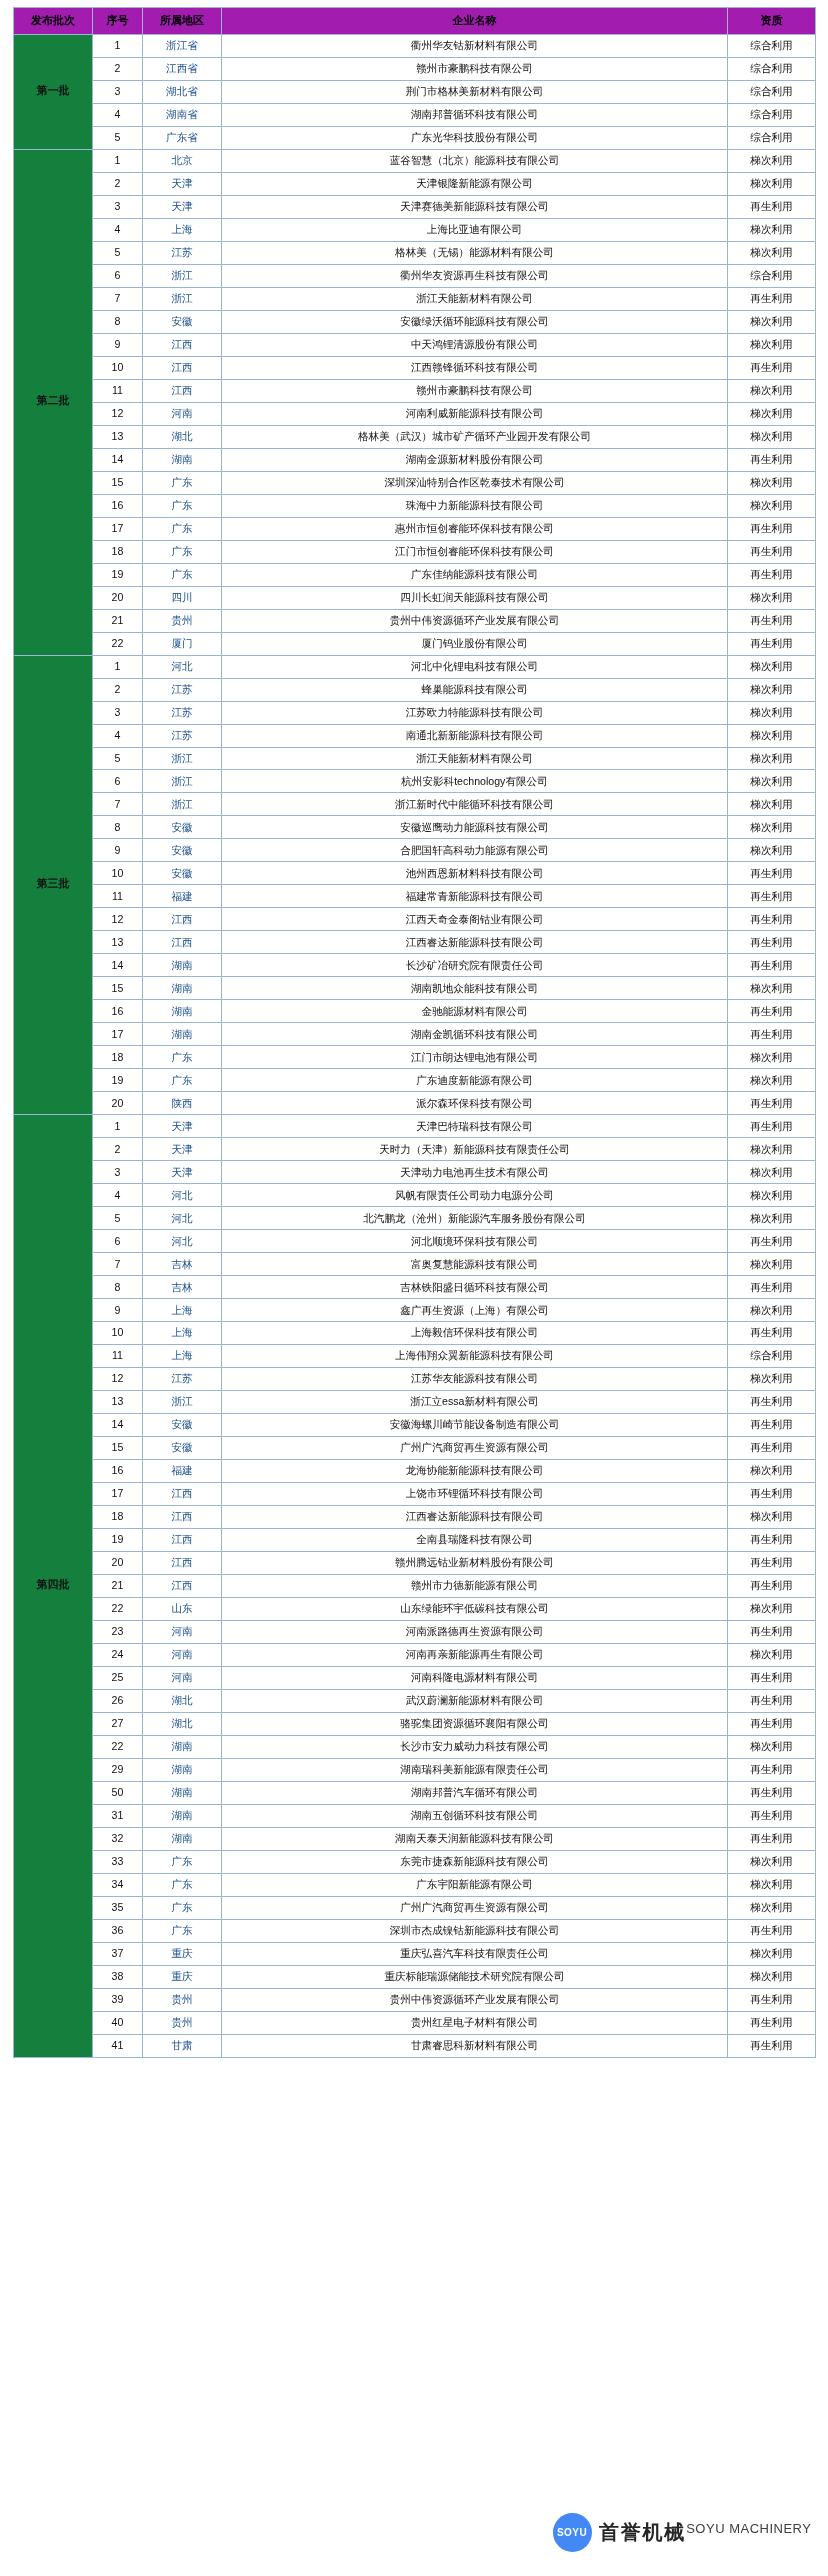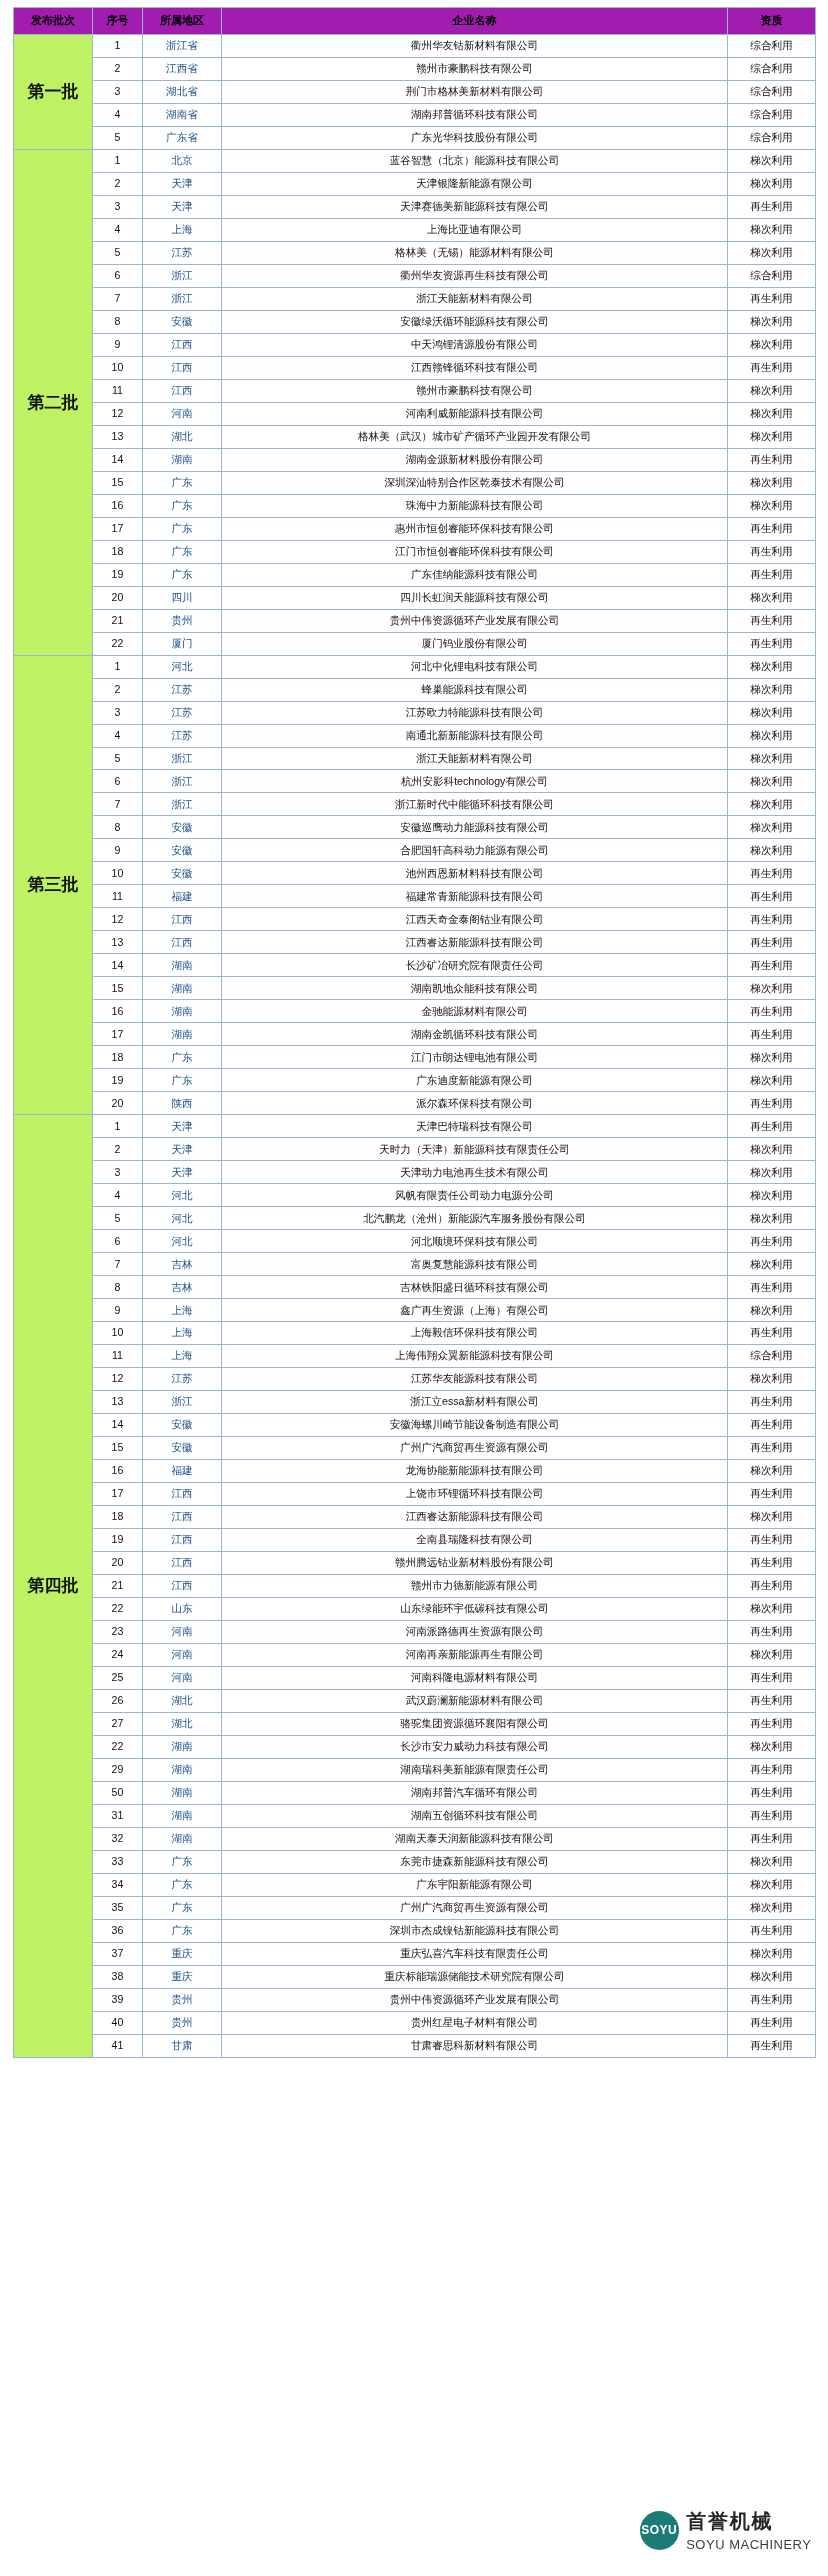--- a/index.html
+++ b/index.html
@@ -52,22 +52,23 @@
     height: 22px;
   }
   col.c-batch { width: 79px; }
   col.c-no { width: 50px; }
   col.c-region { width: 79px; }
   col.c-name { width: 506px; }
   col.c-use { width: 88px; }
 
   td.batch {
     font-weight: bold;
-    font-size: 17px;
-    background: #bef264;
+    font-size: 11px;
+    background: #15803d;
+    font-family: Liberation Mono, monospace;
   }
   td.name {
     text-align: center;
     font-size: 10.6px;
   }
   td.region {
     color: #1a4f8a;
   }
   td.use {
     font-size: 10.6px;
@@ -78,43 +79,43 @@
     bottom: 24px;
     display: flex;
     align-items: center;
     gap: 7.4px;
     opacity: 0.95;
   }
   .wm-logo {
     width: 39px;
     height: 39px;
     border-radius: 50%;
-    background: #0f766e;
+    background: #3b82f6;
     color: #fff;
-    font-size: 12px;
+    font-size: 10px;
     font-weight: bold;
     display: flex;
     align-items: center;
     justify-content: center;
     letter-spacing: 0.5px;
     box-shadow: 0 0 0 1.8px #fff;
   }
   .wm-cn {
     font-size: 20px;
     font-weight: bold;
     color: #1a1a1a;
     letter-spacing: 1.8px;
   }
   .wm-en {
     font-size: 13px;
     color: #333;
     letter-spacing: 0.5px;
     margin-top: 1.8px;
   }
-  .wm-text { display: flex; flex-direction: column; justify-content: flex-end; }
+  .wm-text { display: flex; flex-direction: row; justify-content: flex-end; }
 </style>
 </head>
 <body>
 
 <div class="page">
 
 
   <table class="main">
     <colgroup>
       <col class="c-batch">

